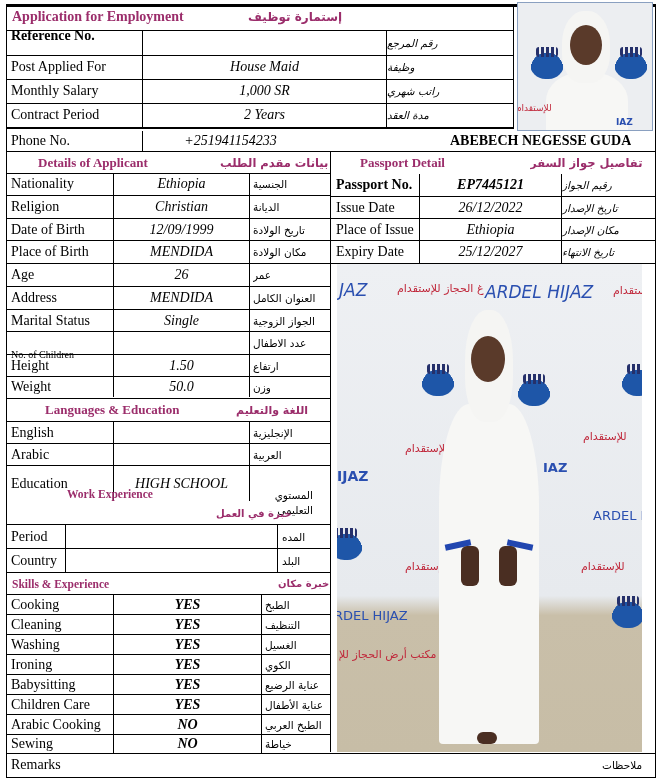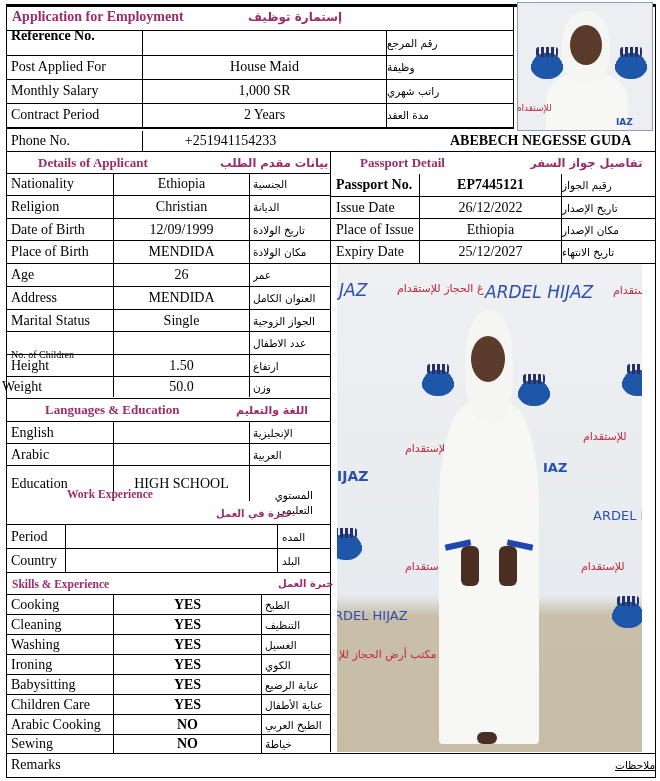--- a/index.html
+++ b/index.html
@@ -1,21 +1,21 @@
 <!DOCTYPE html>
 <html><head>
   <meta charset="utf-8">
   <style>
     * { box-sizing: border-box; margin: 0; padding: 0; }
     html, body { width: 660px; height: 781px; background: #ffffff; overflow: hidden; }
     body { position: relative; font-family: "Liberation Serif", serif; color: #000; font-size: 13px; }
     .abs { position: absolute; }
     .cell { position: absolute; display: flex; align-items: center; white-space: nowrap; overflow: hidden; }
-    .center { justify-content: center; }
-    .right { justify-content: flex-end; }
+    .center { justify-content: center; font-style: italic; }
+    .right { justify-content: flex-end; font-style: italic; }
     .ar { font-family: "DejaVu Sans", sans-serif; font-size: 10.5px; direction: rtl; }
     .hdr { color: #9b2d6b; font-weight: bold; }
     .hline { position: absolute; height: 1px; background: #000; }
     .vline { position: absolute; width: 1px; background: #000; }
     .bold { font-weight: bold; }
     .photo { position: absolute; overflow: hidden; }
     .backdrop { position: absolute; inset: 0; background: linear-gradient(180deg, #eef0f3 0%, #e7eaee 68%, #c9bfa9 72%, #c7bda6 100%); }
     .logo { position: absolute; width: 34px; height: 34px; border-radius: 50% 50% 45% 45%; background: radial-gradient(circle at 50% 70%, #1e56a8 0 55%, transparent 56%); }
     .logo::before { content: ""; position: absolute; left: 6px; top: 2px; width: 22px; height: 10px; background: repeating-linear-gradient(90deg, #25306b 0 3px, transparent 3px 5px); border-radius: 3px; }
     .brand { position: absolute; font-family: "DejaVu Sans", sans-serif; color: #2a4fb0; font-style: italic; font-size: 17px; white-space: nowrap; }
@@ -133,21 +133,21 @@
   <div class="cell ar" style="left:253px;top:332px;height:22px;">عدد الاطفال</div>
   <div class="hline" style="left:6px;top:354px;width:324px;"></div>
 </div>
 <div>
   <div class="cell" style="left:11px;top:355px;height:22px;font-size:14px;">Height</div>
   <div class="cell center" style="left:114px;top:355px;width:135px;height:22px;font-size:14px;">1.50</div>
   <div class="cell ar" style="left:253px;top:355px;height:22px;">ارتفاع</div>
   <div class="hline" style="left:6px;top:376px;width:324px;"></div>
 </div>
 <div>
-  <div class="cell" style="left:2px;top:377px;height:20px;font-size:14px;">Weight</div>
+  <div class="cell" style="left:11px;top:377px;height:20px;font-size:14px;">Weight</div>
   <div class="cell center" style="left:114px;top:377px;width:135px;height:20px;font-size:14px;">50.0</div>
   <div class="cell ar" style="left:253px;top:377px;height:20px;">وزن</div>
   <div class="hline" style="left:6px;top:398px;width:324px;"></div>
 </div>
 
 <div class="cell hdr" style="left:45px;top:399px;height:22px;font-size:13px;">Languages &amp; Education</div>
 <div class="cell hdr ar" style="left:236px;top:399px;height:22px;font-size:11px;">اللغة والتعليم</div>
 <div class="hline" style="left:6px;top:421px;width:324px;"></div>
 <div class="vline" style="left:113px;top:421px;height:80px;"></div>
 <div class="vline" style="left:249px;top:421px;height:80px;"></div>
@@ -179,21 +179,21 @@
 <div class="cell center" style="left:66px;top:525px;width:211px;height:23px;font-size:14px;"></div>
 <div class="cell ar" style="left:282px;top:525px;height:23px;">المده</div>
 <div class="hline" style="left:6px;top:548px;width:324px;"></div>
 
 <div class="cell" style="left:11px;top:549px;height:23px;font-size:14px;">Country</div>
 <div class="cell center" style="left:66px;top:549px;width:211px;height:23px;font-size:14px;"></div>
 <div class="cell ar" style="left:282px;top:549px;height:23px;">البلد</div>
 <div class="hline" style="left:6px;top:572px;width:324px;"></div>
 
 <div class="cell hdr" style="left:12px;top:573px;height:21px;font-size:11.5px;">Skills &amp; Experience</div>
-<div class="cell hdr ar" style="left:278px;top:573px;height:21px;font-size:10px;">خبرة العمل</div>
+<div class="cell hdr ar" style="left:278px;top:573px;height:21px;font-size:10px;">خبرة مكان</div>
 <div class="hline" style="left:6px;top:594px;width:324px;"></div>
 <div class="vline" style="left:113px;top:594px;height:159px;"></div>
 <div class="vline" style="left:261px;top:594px;height:159px;"></div>
 
 <div>
   <div class="cell" style="left:11px;top:595px;height:19px;font-size:14px;">Cooking</div>
   <div class="cell center bold" style="left:114px;top:595px;width:147px;height:19px;font-size:14px;">YES</div>
   <div class="cell ar" style="left:265px;top:595px;height:19px;">الطبخ</div>
   <div class="hline" style="left:6px;top:614px;width:324px;"></div>
 </div>
@@ -234,21 +234,21 @@
   <div class="hline" style="left:6px;top:734px;width:324px;"></div>
 </div>
 <div>
   <div class="cell" style="left:11px;top:735px;height:18px;font-size:14px;">Sewing</div>
   <div class="cell center bold" style="left:114px;top:735px;width:147px;height:18px;font-size:14px;">NO</div>
   <div class="cell ar" style="left:265px;top:735px;height:18px;">خياطة</div>
 </div>
 
 <div class="hline" style="left:6px;top:753px;width:650px;"></div>
 <div class="cell" style="left:11px;top:754px;height:22px;font-size:14px;">Remarks</div>
-<div class="cell ar" style="left:615px;top:754px;height:22px;text-decoration:underline;">ملاحظات</div>
+<div class="cell ar" style="left:602px;top:754px;height:22px;">ملاحظات</div>
 
 <div class="abs" style="left:330px;top:151px;width:326px;height:113px;border-top:1px solid #000;"></div>
 <div class="cell hdr" style="left:360px;top:152px;height:22px;font-size:13px;">Passport Detail</div>
 <div class="cell hdr ar" style="left:530px;top:152px;height:22px;font-size:11.5px;">تفاصيل جواز السفر</div>
 <div class="vline" style="left:419px;top:174px;height:89px;"></div>
 <div class="vline" style="left:561px;top:174px;height:89px;"></div>
 
 <div>
   <div class="cell bold" style="left:336px;top:174px;height:22px;font-size:14px;">Passport No.</div>
   <div class="cell center bold" style="left:420px;top:174px;width:141px;height:22px;font-size:14px;">EP7445121</div>

